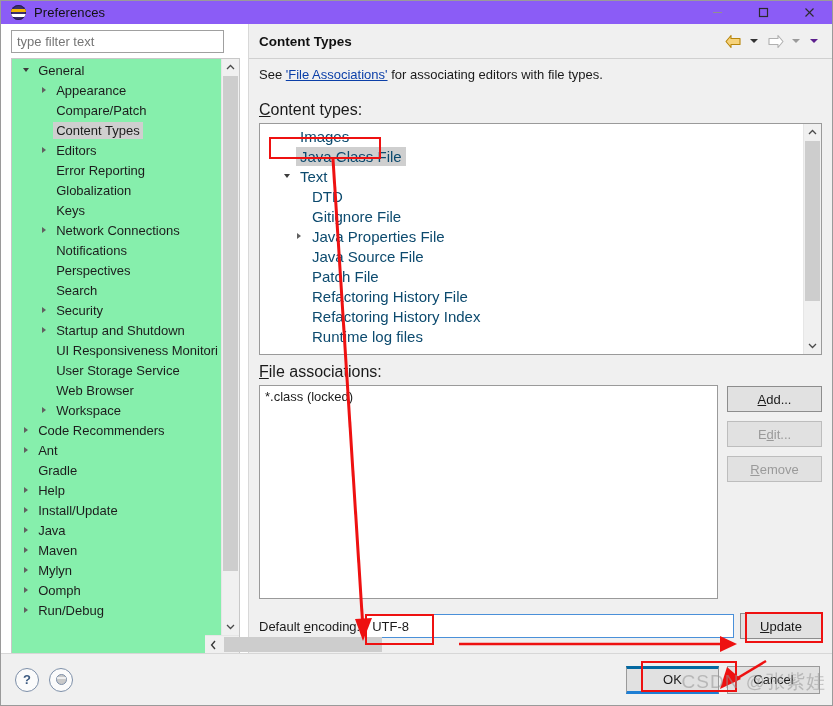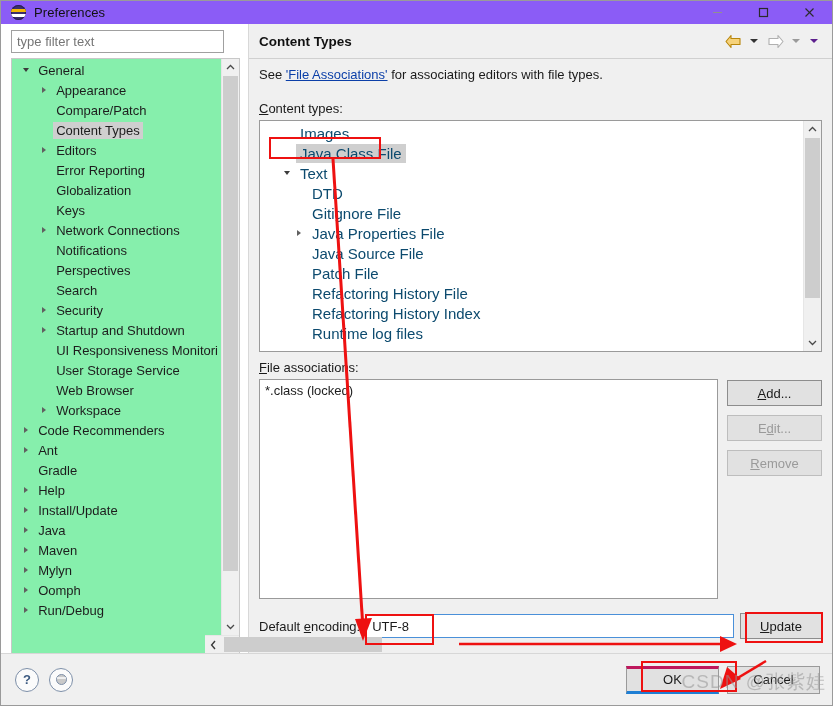--- a/index.html
+++ b/index.html
@@ -294,21 +294,21 @@
   .see-line {
     font-size: 13px;
     color: #1a1a1a;
     margin-bottom: 19px;
   }
   .see-line a {
     color: #0b3fa8;
     text-decoration: underline;
   }
   .field-label {
-    font-size: 13px;
+    font-size: 16px;
     color: #1a1a1a;
     margin-bottom: 4px;
   }
   .field-label u { text-decoration: underline; }
 
   #ct-box {
     height: 232px;
     flex: none;
     border: 1px solid #9a9a9a;
     background: #ffffff;
@@ -445,21 +445,21 @@
     background: #e1e1e1;
     font-size: 13px;
     color: #1a1a1a;
     display: flex;
     align-items: center;
     justify-content: center;
     box-sizing: border-box;
     position: relative;
   }
   .dlg-btn.default {
-    border-top: 3px solid #be185d;
+    border-top: 3px solid #0369a1;
     border-bottom: 3px solid #1f7fd4;
   }
 
   
   #annot {
     position: absolute;
     left: 0; top: 0;
     width: 833px; height: 706px;
     pointer-events: none;
   }

